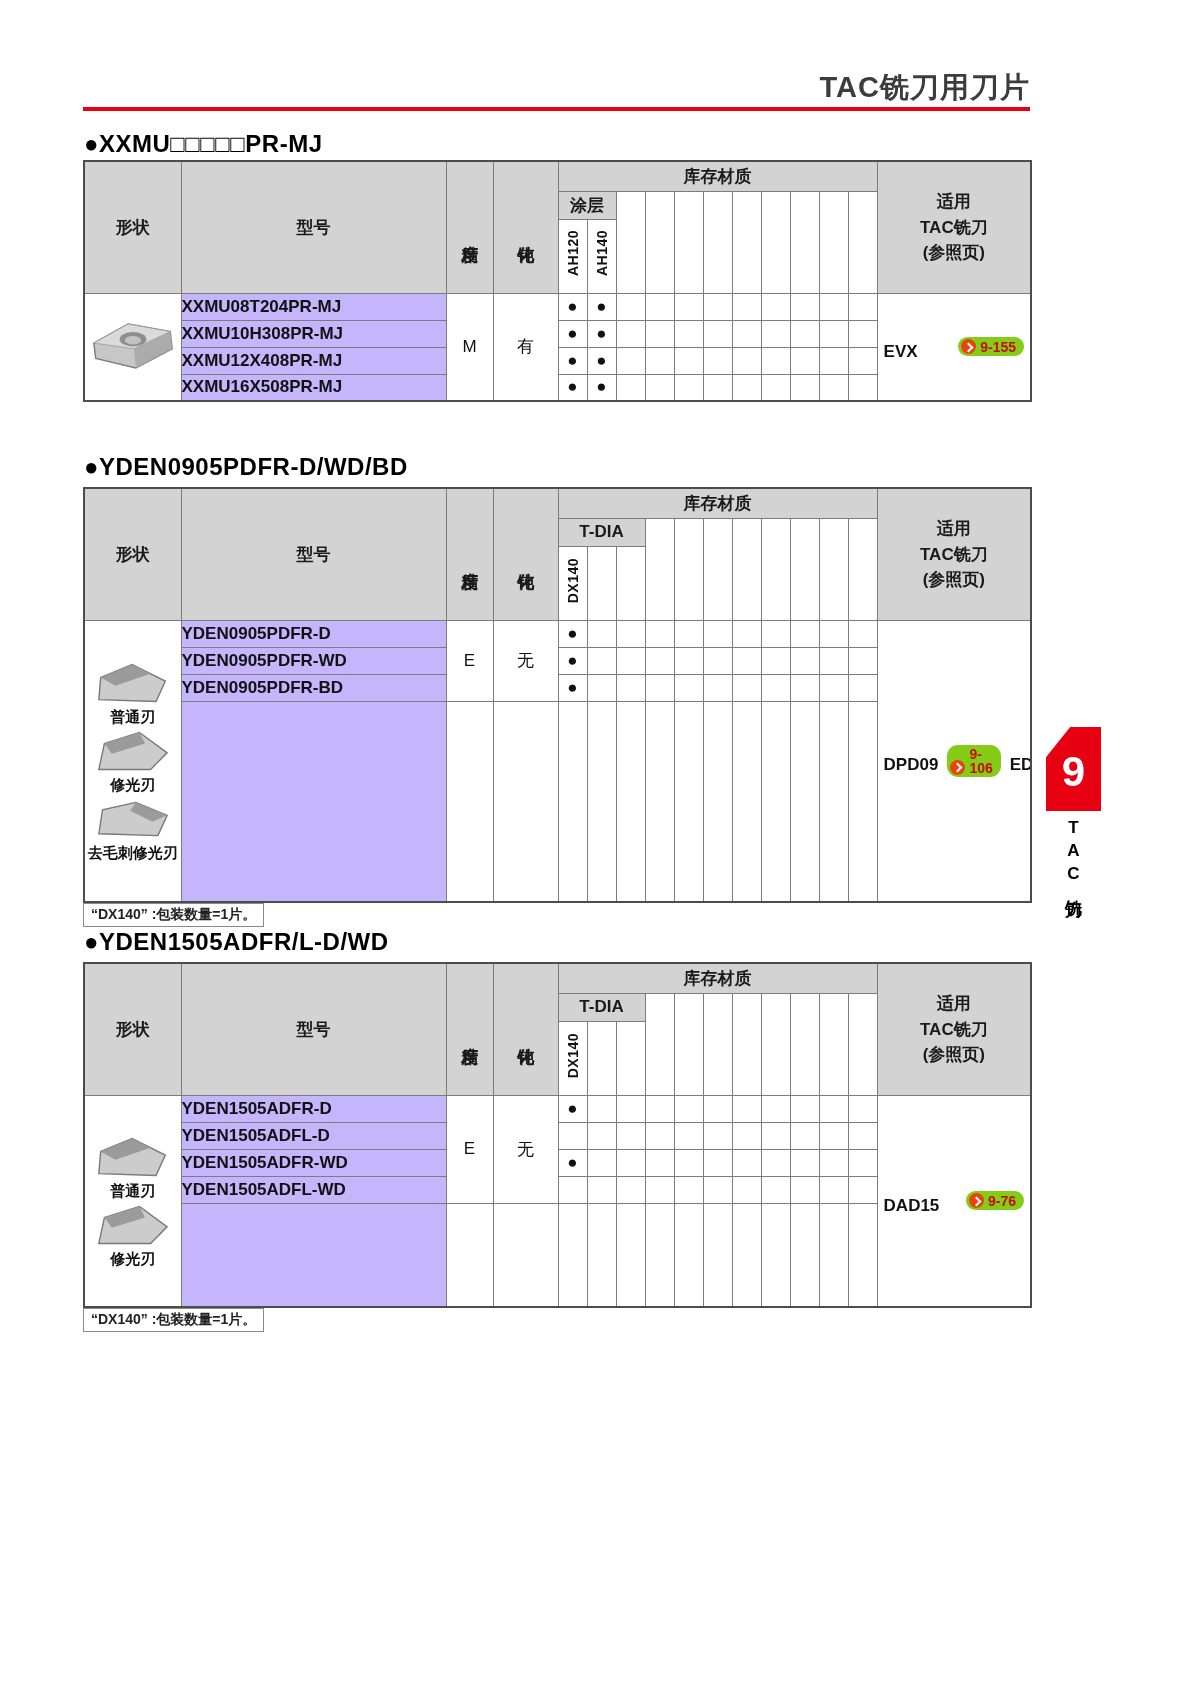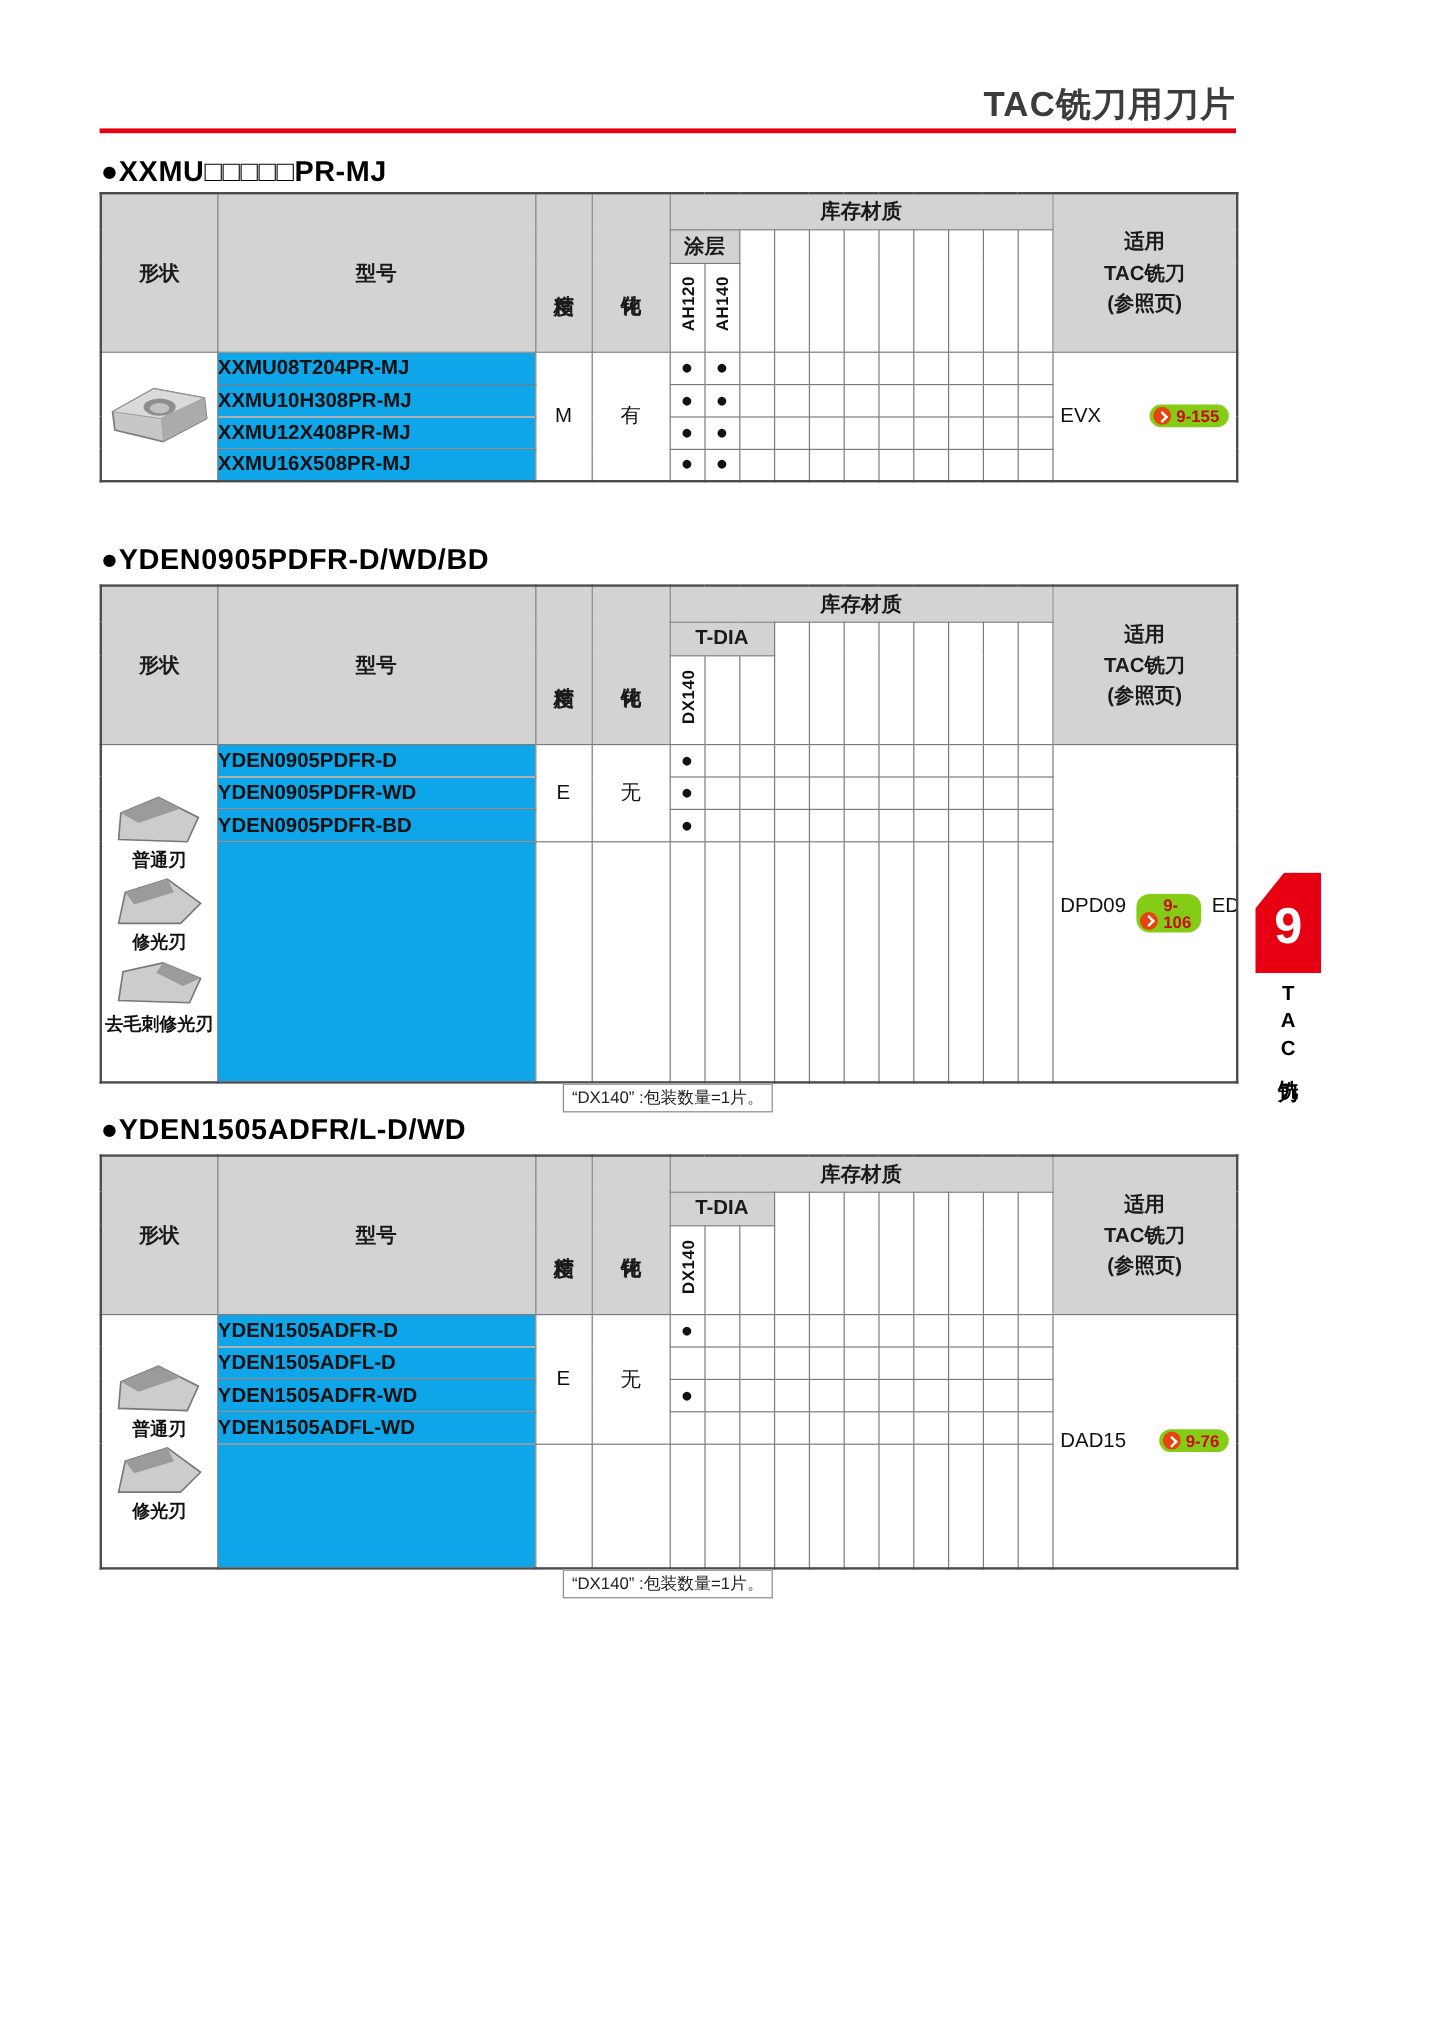--- a/index.html
+++ b/index.html
@@ -8,43 +8,43 @@
   .page { position:relative; width:1200px; height:1697px; background:#ffffff; margin:0 auto; color:#111; overflow:hidden; }
 
   .page-title { position:absolute; left:83px; top:68px; width:947px; text-align:right; font-size:29px; font-weight:bold; color:#3c3c3c; letter-spacing:1px; }
   .red-rule { position:absolute; left:83px; top:107px; width:947px; height:4px; background:#e60012; }
   .sec-heading { position:absolute; left:84px; font-size:24px; font-weight:bold; color:#000; letter-spacing:.5px; }
 
   table.cat { position:absolute; left:83px; border-collapse:collapse; table-layout:fixed; width:947px; background:#fff; border:2px solid #4c4c4c; }
   .cat td { border:1px solid #7c7c7c; padding:0; font-size:17px; vertical-align:middle; overflow:hidden; }
   .gray { background:#d3d3d3; font-weight:bold; text-align:center; color:#1a1a1a; }
   .sub { font-size:16px; }
-  .pink { background:#0ea5e9; }
+  .pink { background:#c4b5fd; }
   .model { font-weight:bold; text-align:left; padding-left:5px; font-size:17px; white-space:nowrap; }
   .val { text-align:center; font-size:17px; }
   .dot { text-align:center; font-size:14px; }
   .b { background:#fff; }
   .vcjk { writing-mode:vertical-rl; text-orientation:upright; display:inline-block; line-height:1.15; font-size:17px; font-weight:bold; }
   .vb { text-align:center; vertical-align:bottom; padding-bottom:3px; }
   .vlat { writing-mode:vertical-rl; transform:rotate(180deg); display:inline-block; font-weight:bold; font-size:14px; letter-spacing:.5px; }
   .apply-h div { line-height:1.5; font-size:17px; }
   .shape-cell { text-align:center; vertical-align:middle; background:#fff; }
   .figs { display:flex; flex-direction:column; justify-content:space-around; align-items:center; height:100%; padding:4px 0; }
   .fig { display:flex; flex-direction:column; align-items:center;justify-content:space-between; }
   .fig-label { font-size:15px; font-weight:bold; margin-top:1px; white-space:nowrap; }
   .apply { padding:0; }
-  .aname { font-weight:normal; font-size:17px; }
+  .aname { font-weight:bold; font-size:17px;margin-top:10px; }
   .apply-flex { display:flex; align-items:center; justify-content:space-between; padding:0 6px; }
   .apply-col { display:flex; gap:9px; padding:2px 6px; }
   .tag { display:inline-flex; align-items:flex-end; gap:4px; background:#84cc16; border-radius:11px; padding:2px 8px 2px 3px; font-weight:bold; font-size:14px; color:#c80c0c; line-height:1; }
   .tag-right { align-self:flex-end; }
   .tag-ic { width:15px; height:15px; border-radius:50%; background:#e8420d; position:relative; flex:0 0 auto; }
   .tag-ic::after { content:""; position:absolute; left:3.5px; top:4.5px; width:5px; height:5px; border-top:2px solid #fff; border-right:2px solid #fff; transform:rotate(45deg); }
 
-  .footnote-wrap { position:absolute; left:83px; width:947px; text-align:center; }
+  .footnote-wrap { position:absolute; left:83px; width:947px; text-align:left;font-weight:bold; }
   .footnote { display:inline-block; border:1px solid #8a8a8a; font-size:14px; padding:2px 7px; background:#fff; color:#222; }
   .legend-wrap { position:absolute; left:83px; width:947px; text-align:right; }
   .legend { display:inline-block; border:1px solid #8a8a8a; font-size:14px; padding:2px 10px; background:#fff; color:#222; }
 
   .side-tab { position:absolute; left:1046px; top:727px; width:55px; height:84px; background:#e60012; color:#fff; font-size:42px; font-weight:bold; display:flex; align-items:center; justify-content:center; clip-path:polygon(44% 0, 100% 0, 100% 100%, 0 100%, 0 36%); padding-top:6px; }
   .side-label-wrap { position:absolute; left:1046px; top:818px; width:55px; display:flex; justify-content:center; }
   .side-label { writing-mode:vertical-rl; text-orientation:upright; font-size:17px; font-weight:bold; letter-spacing:4px; color:#000; }
   .page-num { position:absolute; top:1556px; left:860px; width:248px; text-align:right; font-size:35px; font-weight:bold; font-style:italic; color:#1a1a1a; letter-spacing:1px; }
 </style>
 </head>

